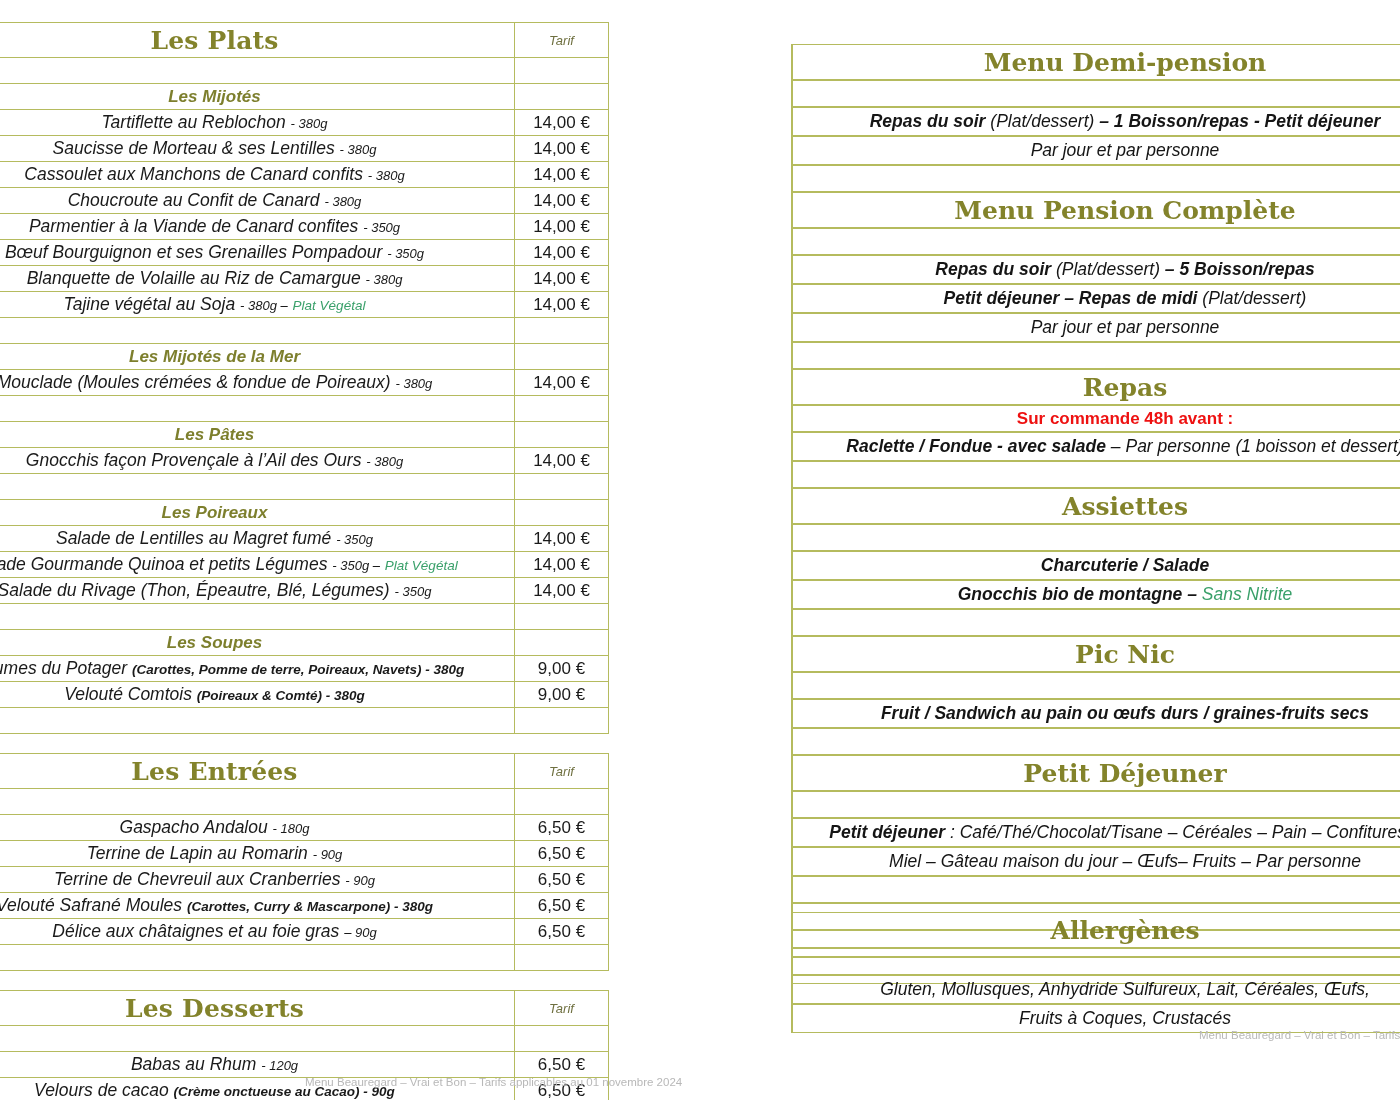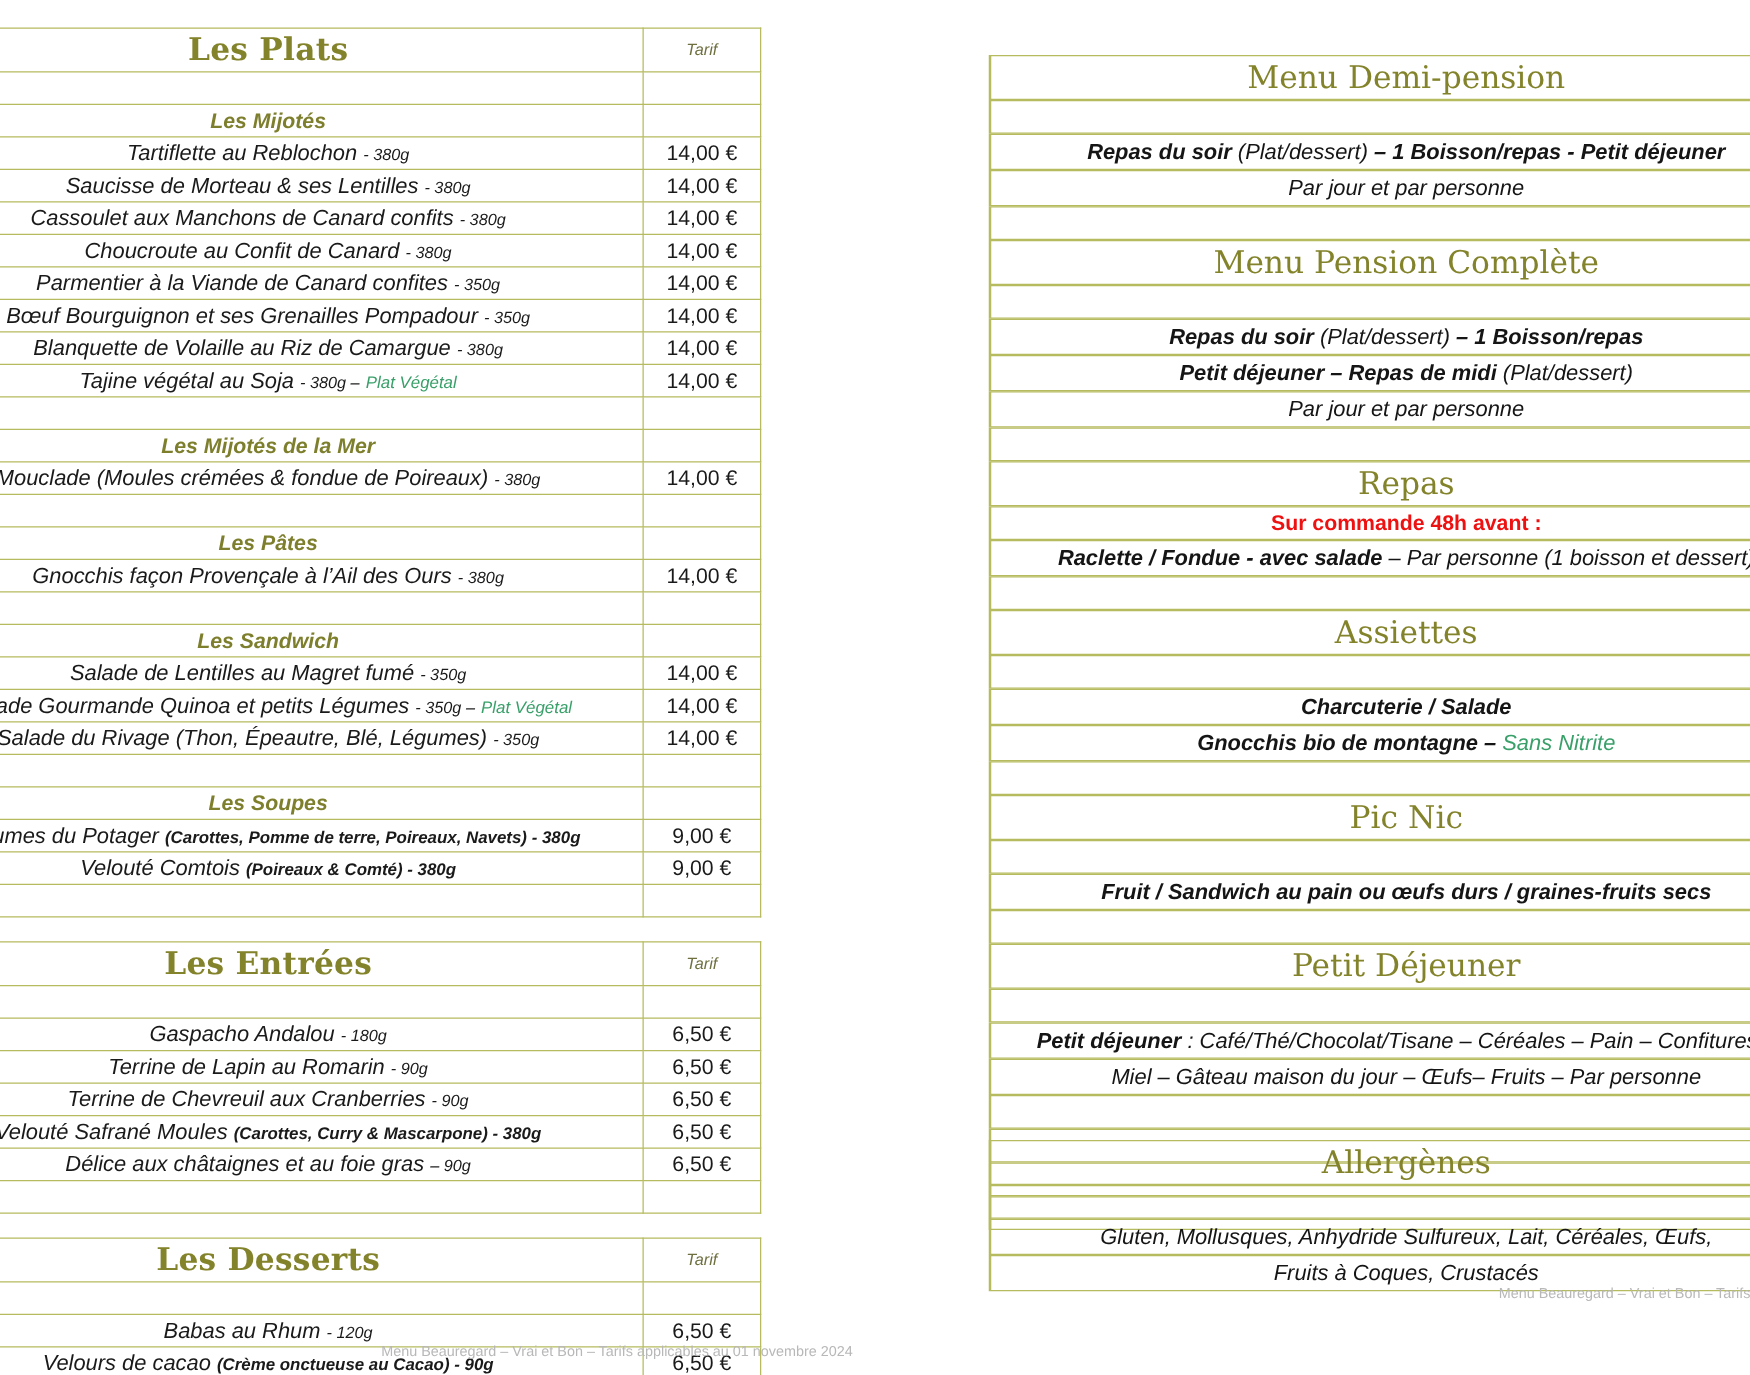--- a/index.html
+++ b/index.html
@@ -120,21 +120,21 @@
     border-bottom: 1px solid var(--border);
     border-left: 2px solid var(--border);
     border-right: 2px solid var(--border);
     padding: 0 6px;
     height: 25px;
     text-align: center;
     vertical-align: middle;
   }
   .p-head {
     font-family: "DejaVu Serif", serif;
-    font-weight: normal;
+    font-weight: bold;
     font-size: 25px;
     color: var(--olive-head);
     line-height: 1;
   }
   tr.p-head-row td { height: 34px; }
 
   .p-line {
     font-size: 17.5px;
     color: #151515;
     white-space: nowrap;
@@ -252,21 +252,21 @@
           </tr>
           <tr>
             <td class="c-name"><span class="dish">Gnocchis façon Provençale à l’Ail des Ours <span class="wt">- 380g</span></span></td>
             <td class="c-price"><span class="price">14,00 €</span></td>
           </tr>
           <tr class="blank">
             <td class="c-name"></td>
             <td class="c-price"></td>
           </tr>
           <tr>
-            <td class="c-name"><span class="sub-title">Les Sandwich</span></td>
+            <td class="c-name"><span class="sub-title">Les Poireaux</span></td>
             <td class="c-price"></td>
           </tr>
           <tr>
             <td class="c-name"><span class="dish">Salade de Lentilles au Magret fumé <span class="wt">- 350g</span></span></td>
             <td class="c-price"><span class="price">14,00 €</span></td>
           </tr>
           <tr>
             <td class="c-name"><span class="dish">Salade Gourmande Quinoa et petits Légumes <span class="wt">- 350g –</span> <span class="veg">Plat Végétal</span></span></td>
             <td class="c-price"><span class="price">14,00 €</span></td>
           </tr>
@@ -370,21 +370,21 @@
           <tr>
             <td></td>
           </tr>
           <tr class="p-head-row">
             <td><span class="p-head">Menu Pension Complète</span></td>
           </tr>
           <tr>
             <td></td>
           </tr>
           <tr class="tall">
-            <td><span class="p-line"><span class="p-bold-it">Repas du soir</span><span class="p-it"> (Plat/dessert) </span><span class="p-bold-it">– 1 Boisson/repas</span></span></td>
+            <td><span class="p-line"><span class="p-bold-it">Repas du soir</span><span class="p-it"> (Plat/dessert) </span><span class="p-bold-it">– 5 Boisson/repas</span></span></td>
           </tr>
           <tr class="tall">
             <td><span class="p-line"><span class="p-bold-it">Petit déjeuner – Repas de midi</span><span class="p-it"> (Plat/dessert)</span></span></td>
           </tr>
           <tr class="tall">
             <td><span class="p-line p-it">Par jour et par personne</span></td>
           </tr>
           <tr>
             <td></td>
           </tr>

